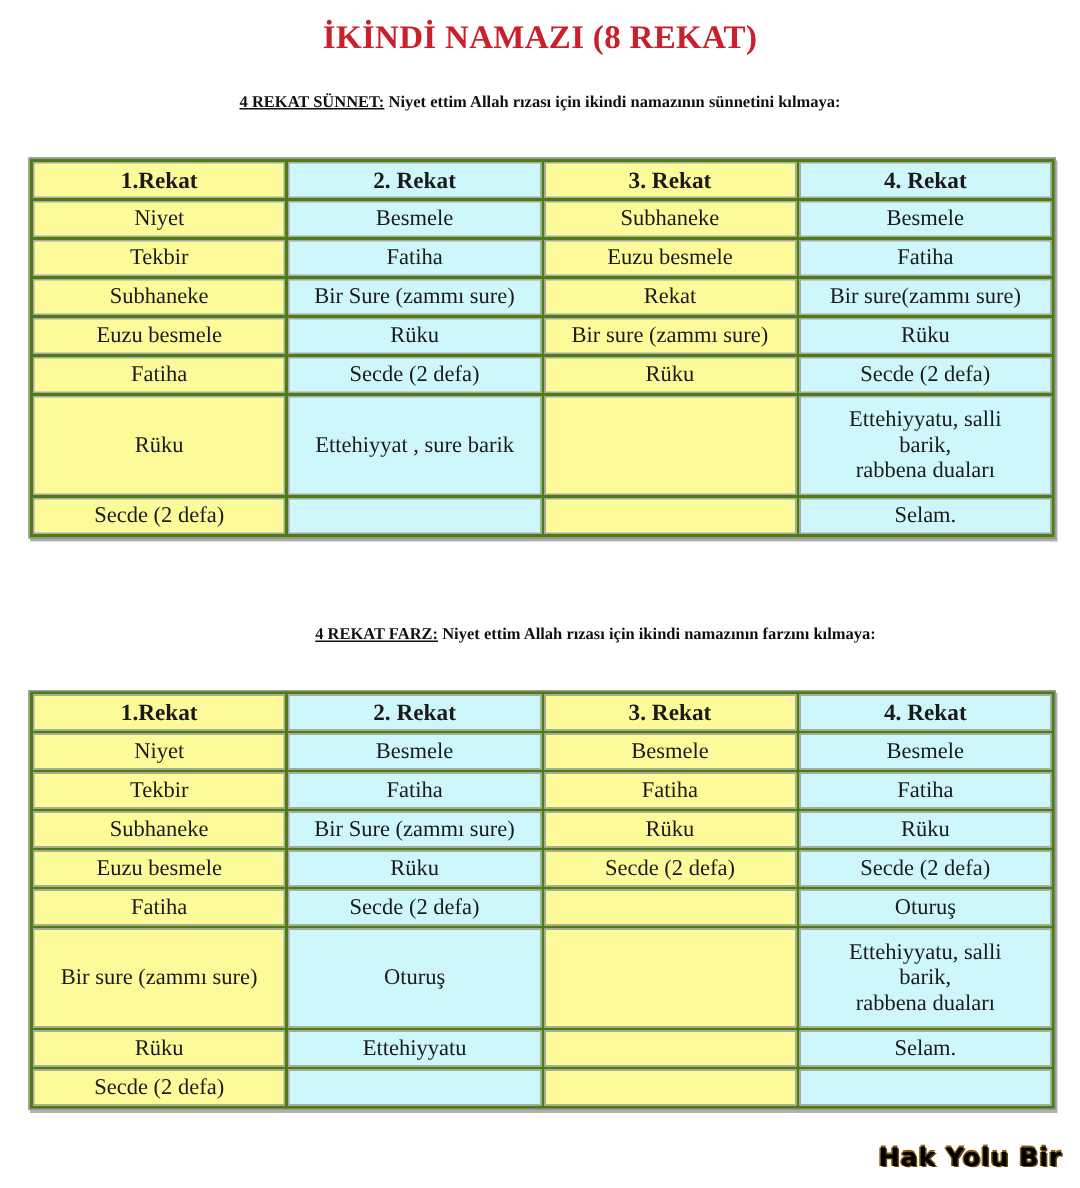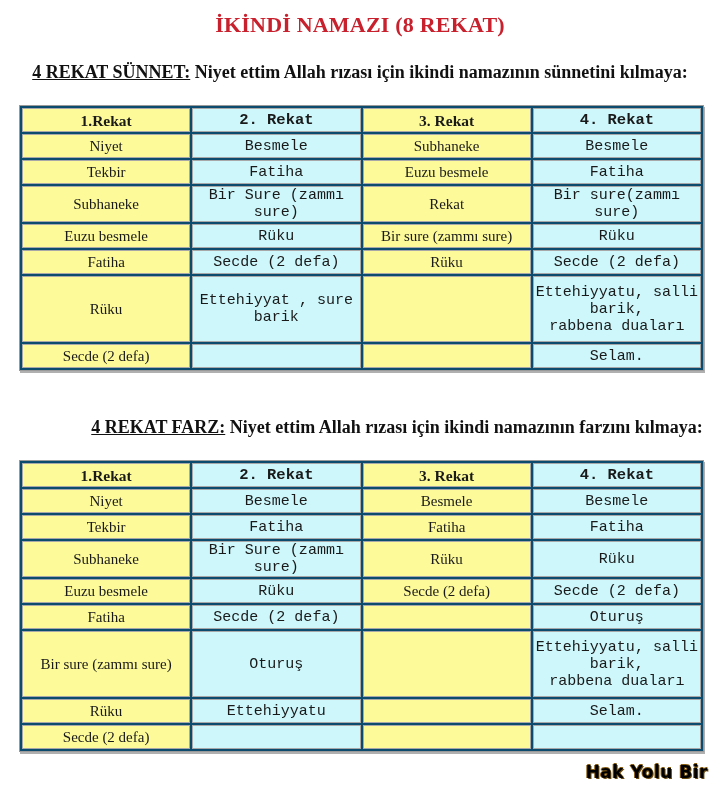--- a/index.html
+++ b/index.html
@@ -1,33 +1,33 @@
 <!DOCTYPE html>
 <html><head>
 <meta charset="utf-8">
 <style>
   html, body { margin: 0; padding: 0; background: #ffffff; }
   body { width: 720px; height: 792px; position: relative; overflow: hidden;
          font-family: "Liberation Serif", "DejaVu Serif", serif; color: #1a1a1a; }
   .title { position: absolute; left: 0; top: 12px; width: 720px; text-align: center;
            font-size: 22px; font-weight: bold; color: #c8202c; letter-spacing: 0.2px; }
   .intro { position: absolute; left: 0; width: 720px; text-align: center;
-           font-size: 18px; font-weight: bold; color: #111; }
+           font-size: 11px; font-weight: bold; color: #111; }
   .intro .lead { text-decoration: underline; }
   .intro1 { top: 62px; }
   .intro2 { top: 417px; margin-left: 37px; }
   table.rekat { position: absolute; left: 19px; width: 685px; border-collapse: separate;
                 border-spacing: 2px; border: 1px solid #9a9a9a;
-                box-shadow: 1px 2px 0 #b0b0b0; background: #0c4a6e; table-layout: fixed; }
+                box-shadow: 1px 2px 0 #b0b0b0; background: #4d7c0f; table-layout: fixed; }
   table.rekat td, table.rekat th { border: 1px solid #a8a8a8; text-align: center;
                 vertical-align: middle; font-size: 15px; padding: 0 2px; line-height: 17px;
                 font-weight: normal; }
   table.rekat th { font-weight: bold; font-size: 15.5px; }
   .y { background: #fdfa9a; }
-  .c { background: #cdf7fb; font-family: Liberation Mono, monospace; }
+  .c { background: #cdf7fb; }
   table.t1 { top: 105px; }
   table.t2 { top: 460px; }
   tr.r { height: 24px; }
   tr.tall { height: 66px; }
   .brand { position: absolute; right: 12px; top: 762px; font-family: "DejaVu Sans", sans-serif;
            font-size: 17px; font-weight: bold; color: #000000; letter-spacing: 0.5px;
            text-shadow: 1px 1px 0 #6b4a10, -1px 0 0 #8a6014, 0 -1px 0 #8a6014; }
 </style>
 </head>
 <body>

